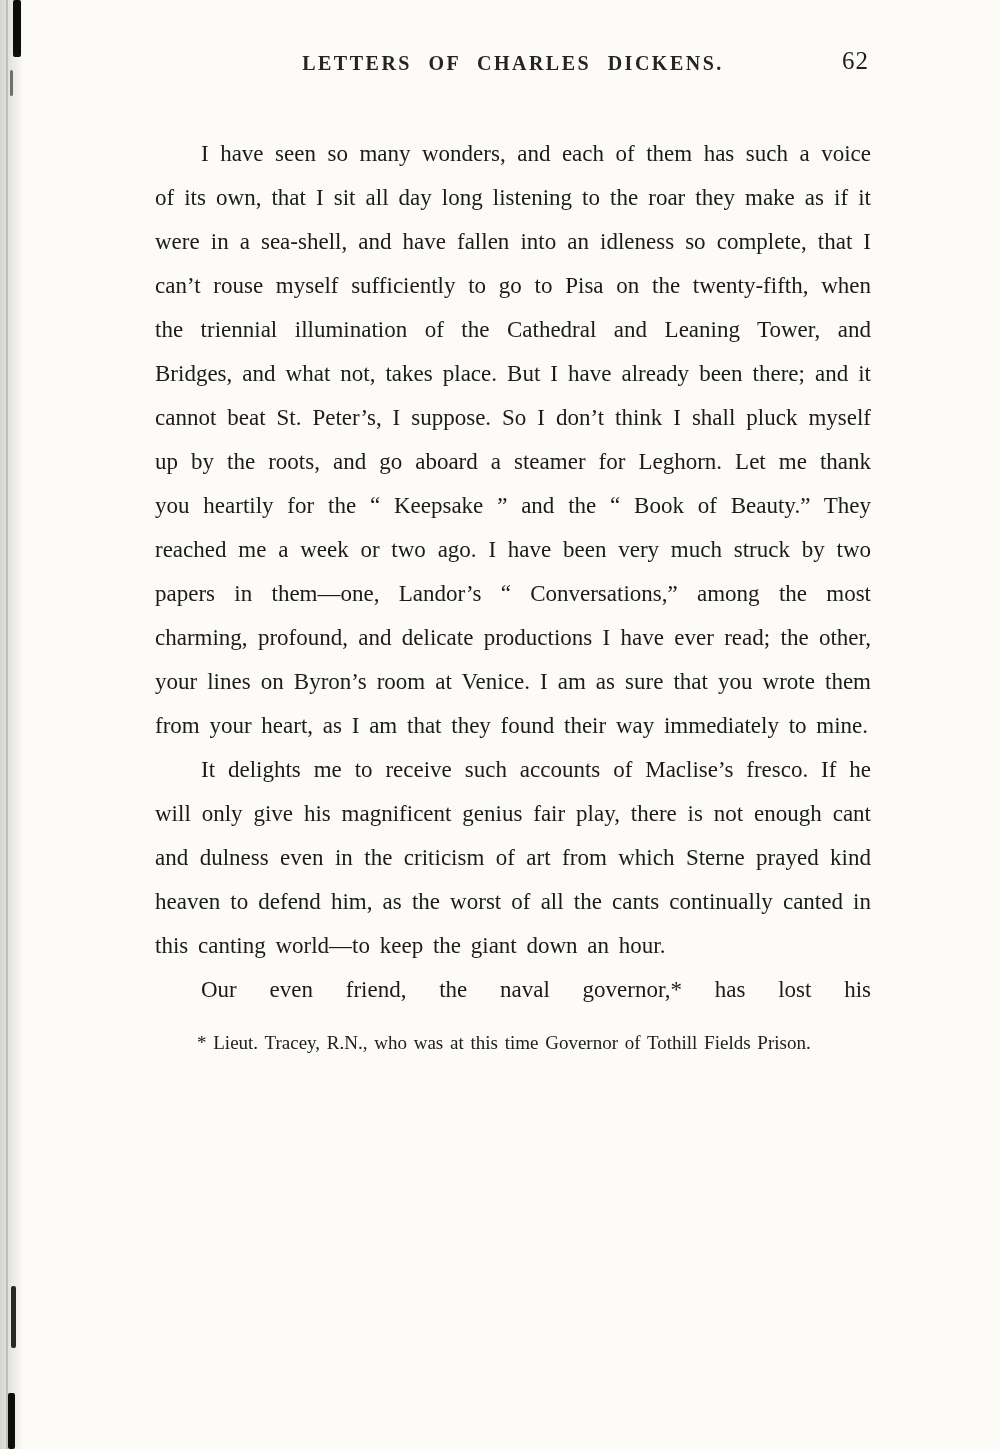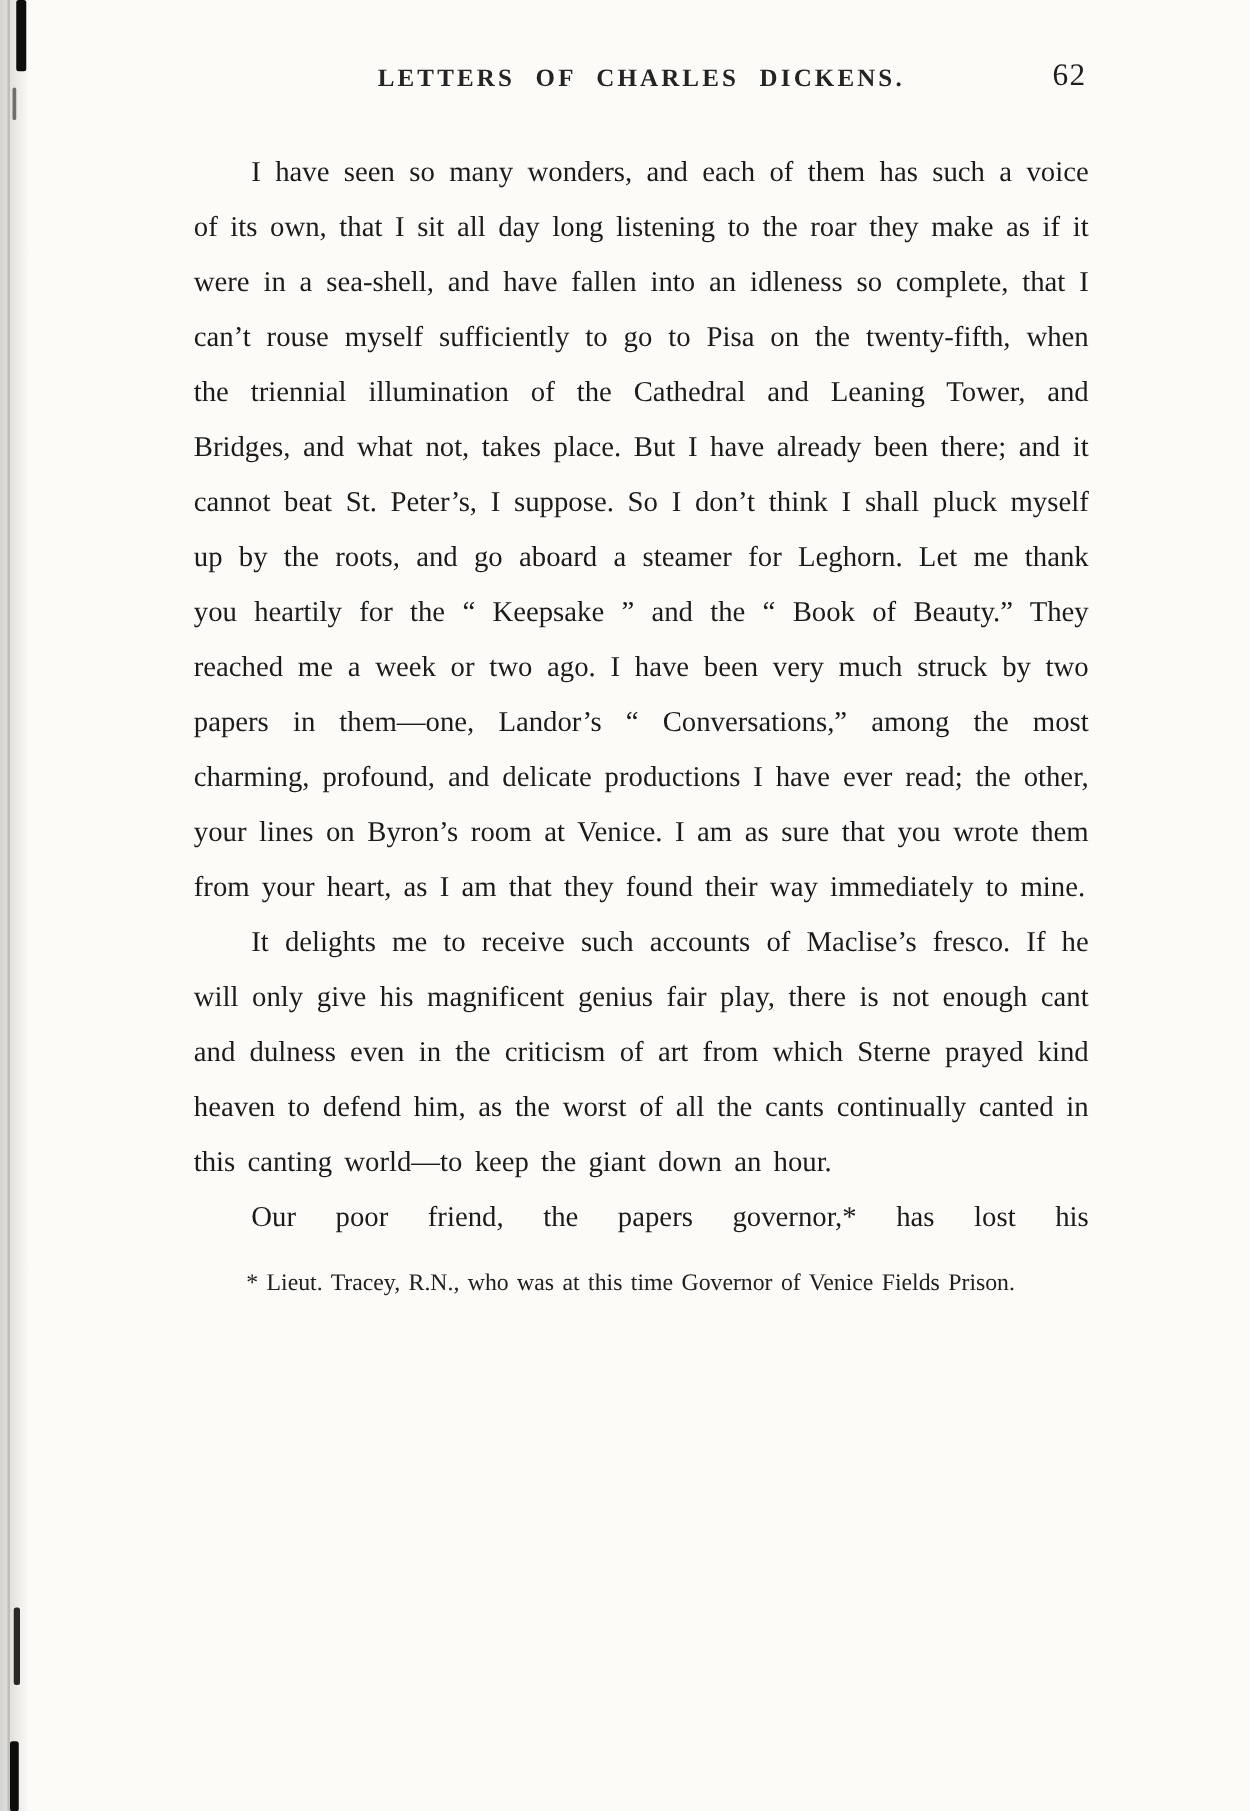--- a/index.html
+++ b/index.html
@@ -37,21 +37,21 @@
     display: block; text-align: center;
     font-size: 20px; font-weight: bold;
     letter-spacing: 2.5px; word-spacing: 9px; color: #242424;
   }
   .page-number {
     position: absolute; right: 2px; top: -5px;
     font-size: 25px; letter-spacing: 1px; color: #1e1e1e;
   }
 
   
-  .body-text { position: absolute; left: 155px; top: 116px; width: 716px; }
+  .body-text { position: absolute; left: 155px; top: 132px; width: 716px; }
   .body-text p.para {
     font-size: 23px; line-height: 44px;
     text-align: justify; text-indent: 46px;
     word-spacing: 4px; color: #1b1b1b;
   }
   .body-text p.continues { text-align-last: justify; }
 
   .footnote {
     margin-top: 12px;
     font-size: 19px; line-height: 37px;
@@ -72,17 +72,17 @@
   <div class="mark mark-b2"></div>
 
   <div class="header">
     <span class="running-title">LETTERS OF CHARLES DICKENS.</span>
     <span class="page-number">62</span>
   </div>
 
   <div class="body-text">
     <p class="para">I have seen so many wonders, and each of them has such a voice of its own, that I sit all day long listening to the roar they make as if it were in a sea-shell, and have fallen into an idleness so complete, that I can’t rouse myself sufficiently to go to Pisa on the twenty-fifth, when the triennial illumination of the Cathedral and Leaning Tower, and Bridges, and what not, takes place. But I have already been there; and it cannot beat St. Peter’s, I suppose. So I don’t think I shall pluck myself up by the roots, and go aboard a steamer for Leghorn. Let me thank you heartily for the “ Keepsake ” and the “ Book of Beauty.” They reached me a week or two ago. I have been very much struck by two papers in them—one, Landor’s “ Conversations,” among the most charming, profound, and delicate productions I have ever read; the other, your lines on Byron’s room at Venice. I am as sure that you wrote them from your heart, as I am that they found their way immediately to mine.</p>
     <p class="para">It delights me to receive such accounts of Maclise’s fresco. If he will only give his magnificent genius fair play, there is not enough cant and dulness even in the criticism of art from which Sterne prayed kind heaven to defend him, as the worst of all the cants continually canted in this canting world—to keep the giant down an hour.</p>
-    <p class="para continues">Our poor friend, the papers governor,* has lost his</p>
-    <p class="footnote">* Lieut. Tracey, R.N., who was at this time Governor of Venice Fields Prison.</p>
+    <p class="para continues">Our even friend, the naval governor,* has lost his</p>
+    <p class="footnote">* Lieut. Tracey, R.N., who was at this time Governor of Tothill Fields Prison.</p>
   </div>
 
 </div>
 
 </body></html>

